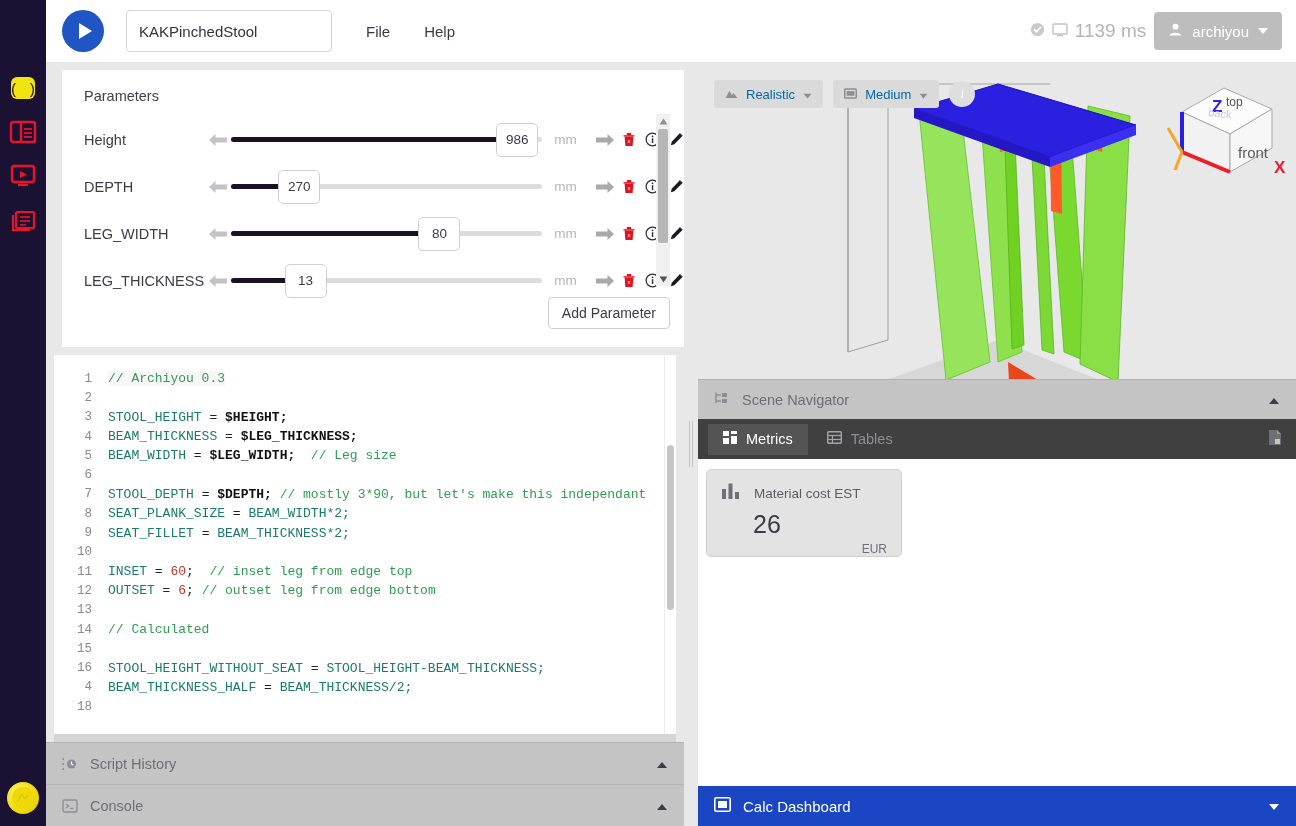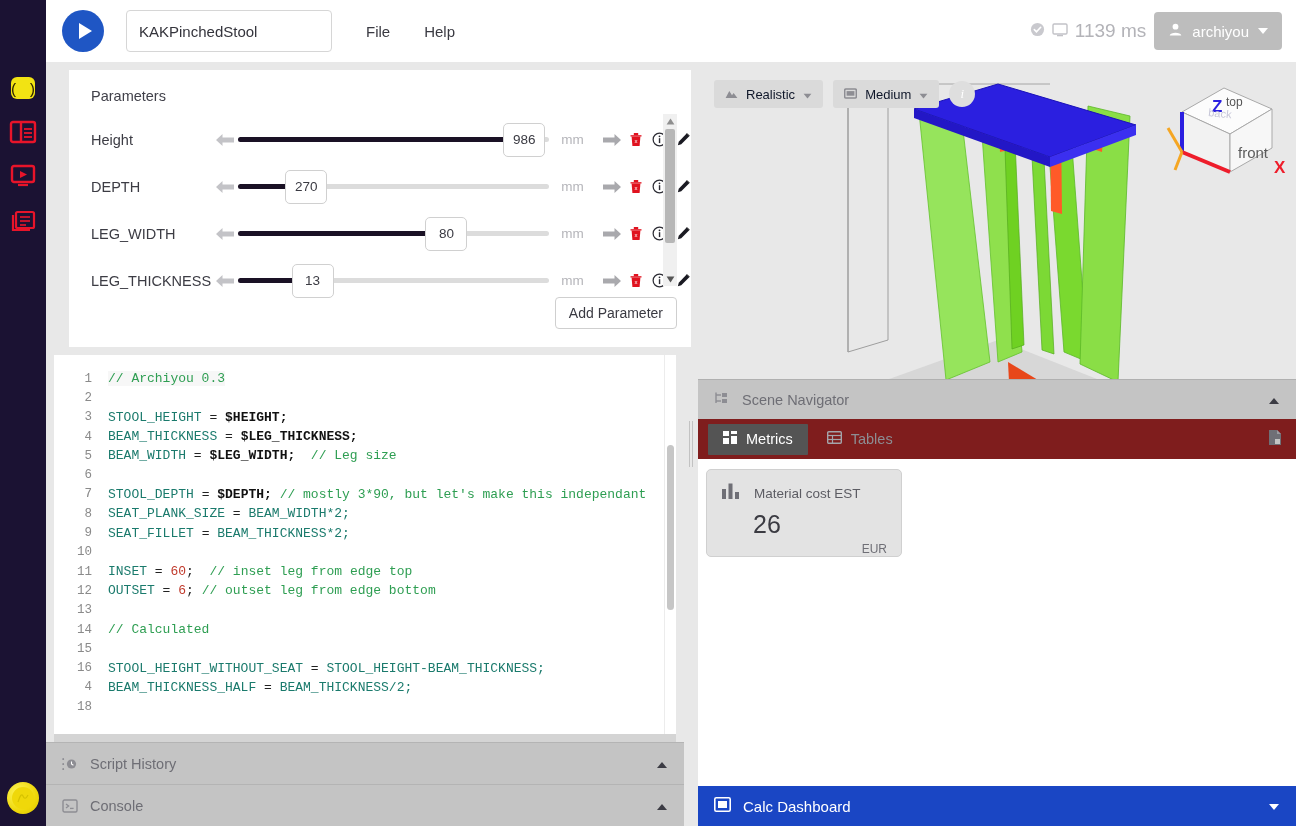--- a/index.html
+++ b/index.html
@@ -75,21 +75,21 @@
   .splitter {
     width: 14px; flex: 0 0 14px; background: #e8e8e8;
     display: flex; align-items: center; justify-content: center; cursor: col-resize;
   }
   .splitter .grip { width: 4px; height: 46px; display: flex; gap: 2px; }
   .splitter .grip i { width: 1px; height: 46px; background: #c2c2c2; display: block; }
   .right-pane { flex: 1; display: flex; flex-direction: column; min-width: 0; background: #e8e8e8; }
 
   
   .params-card {
-    background: #ffffff; margin: 8px 0 0 23px; width: 622px;
+    background: #ffffff; margin: 8px 0 0 16px; width: 622px;
     height: 277px; padding: 18px 0 0 0; position: relative; flex: 0 0 277px;
   }
   .params-title { font-size: 14.5px; color: #41414a; padding-left: 22px; margin-bottom: 12px; }
   .param-rows { position: relative; }
   .param-row { height: 47px; display: flex; align-items: center; position: relative; }
   .p-label {
     width: 150px; padding-left: 22px; font-size: 14.5px; color: #3c3c44;
     white-space: nowrap; overflow: hidden;
   }
   .arrow-l, .arrow-r { flex: 0 0 26px; display: flex; align-items: center; justify-content: center; cursor: pointer; }
@@ -155,37 +155,37 @@
   }
   .acc .acc-ico { margin-right: 12px; display: flex; align-items: center; }
   .acc .acc-label { font-size: 14.5px; color: #6e6e75; }
   .acc .acc-caret { margin-left: auto; }
 
   
   .viewport { position: relative; background: #e8e8e8; flex: 1; min-height: 0; overflow: hidden; }
   .vp-toolbar { position: absolute; top: 18px; left: 16px; display: flex; align-items: center; gap: 10px; z-index: 3; }
   .vp-btn {
     height: 28px; background: #dadada; border-radius: 3px; padding: 0 11px;
-    display: flex; align-items: center; gap: 8px; font-size: 13px; color: #0f172a; cursor: pointer;
+    display: flex; align-items: center; gap: 8px; font-size: 13px; color: #0369a1; cursor: pointer;
   }
   .vp-info {
     width: 26px; height: 26px; border-radius: 50%; background: #dedede;
     display: flex; align-items: center; justify-content: center;
     color: #ffffff; font-size: 13px; font-style: italic; cursor: pointer; font-family: "Liberation Serif", serif;
   }
   .viewcube { position: absolute; right: 6px; top: 14px; width: 130px; height: 110px; z-index: 3; }
 
   
   .scene-nav {
     height: 40px; background: #c4c4c4; border-top: 1px solid #b0b0b0;
     display: flex; align-items: center; padding: 0 16px; flex: 0 0 40px; cursor: pointer;
   }
   .scene-nav .lbl { font-size: 14.5px; color: #6e6e75; margin-left: 12px; }
   .tabsbar {
-    height: 40px; background: #7f1d1d; display: flex; align-items: center;
+    height: 40px; background: #404040; display: flex; align-items: center;
     padding: 0 14px 0 10px; flex: 0 0 40px; gap: 4px;
   }
   .tab {
     height: 31px; display: flex; align-items: center; gap: 9px; padding: 0 15px;
     font-size: 14.5px; color: #8d8d93; cursor: pointer; border-radius: 1px;
   }
   .tab.active { background: #545454; color: #ffffff; }
   .tabs-right { margin-left: auto; display: flex; align-items: center; cursor: pointer; }
   .metrics-area { background: #ffffff; flex: 1; min-height: 0; padding: 10px 0 0 8px; }
   .metric-card {

